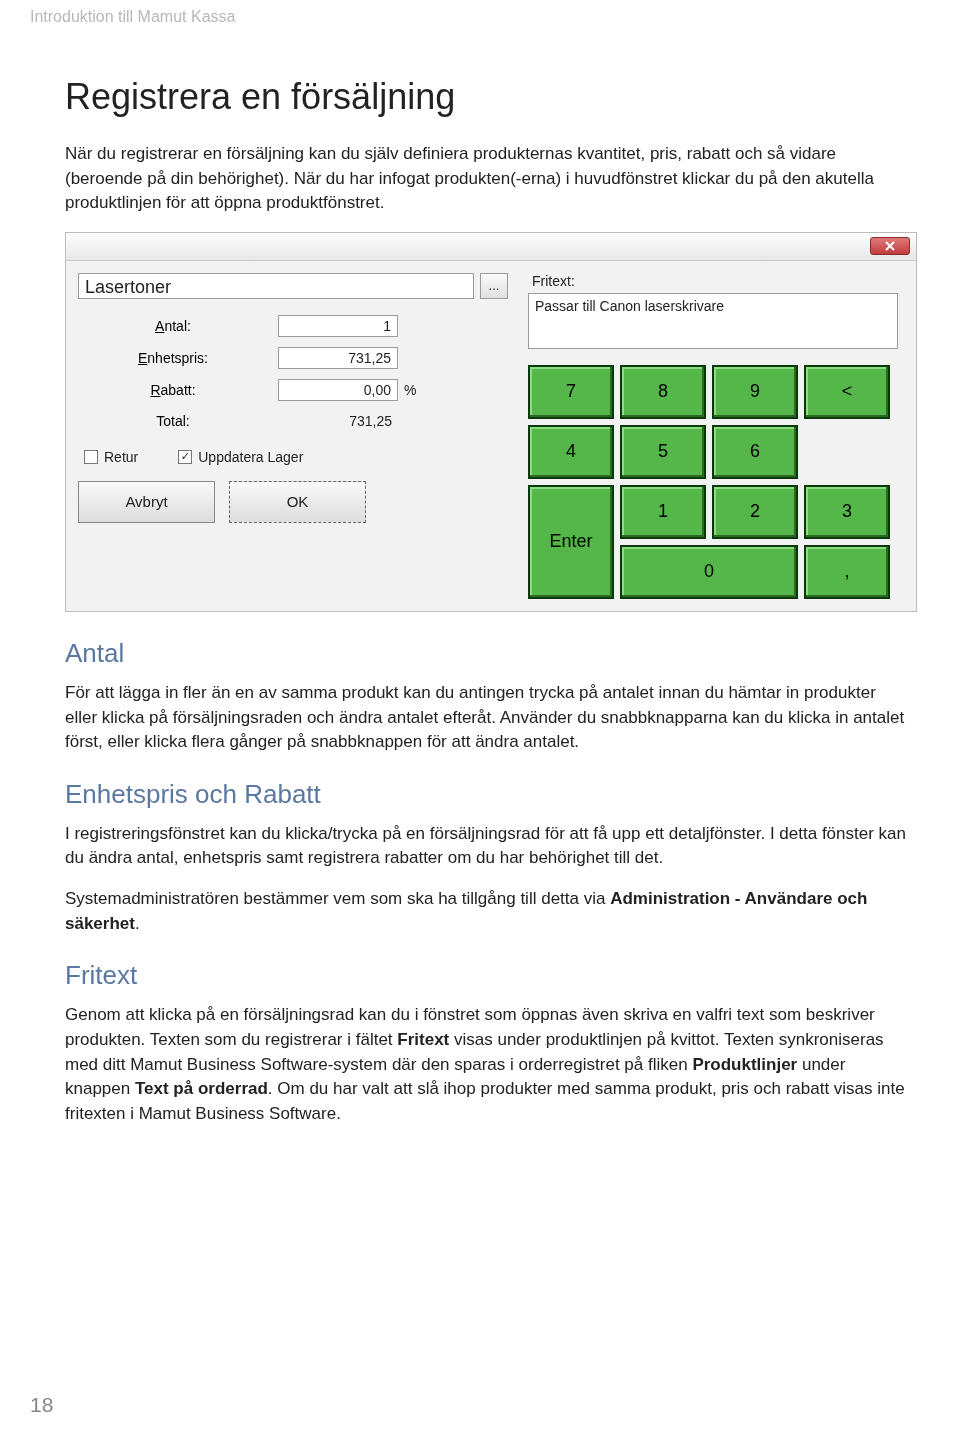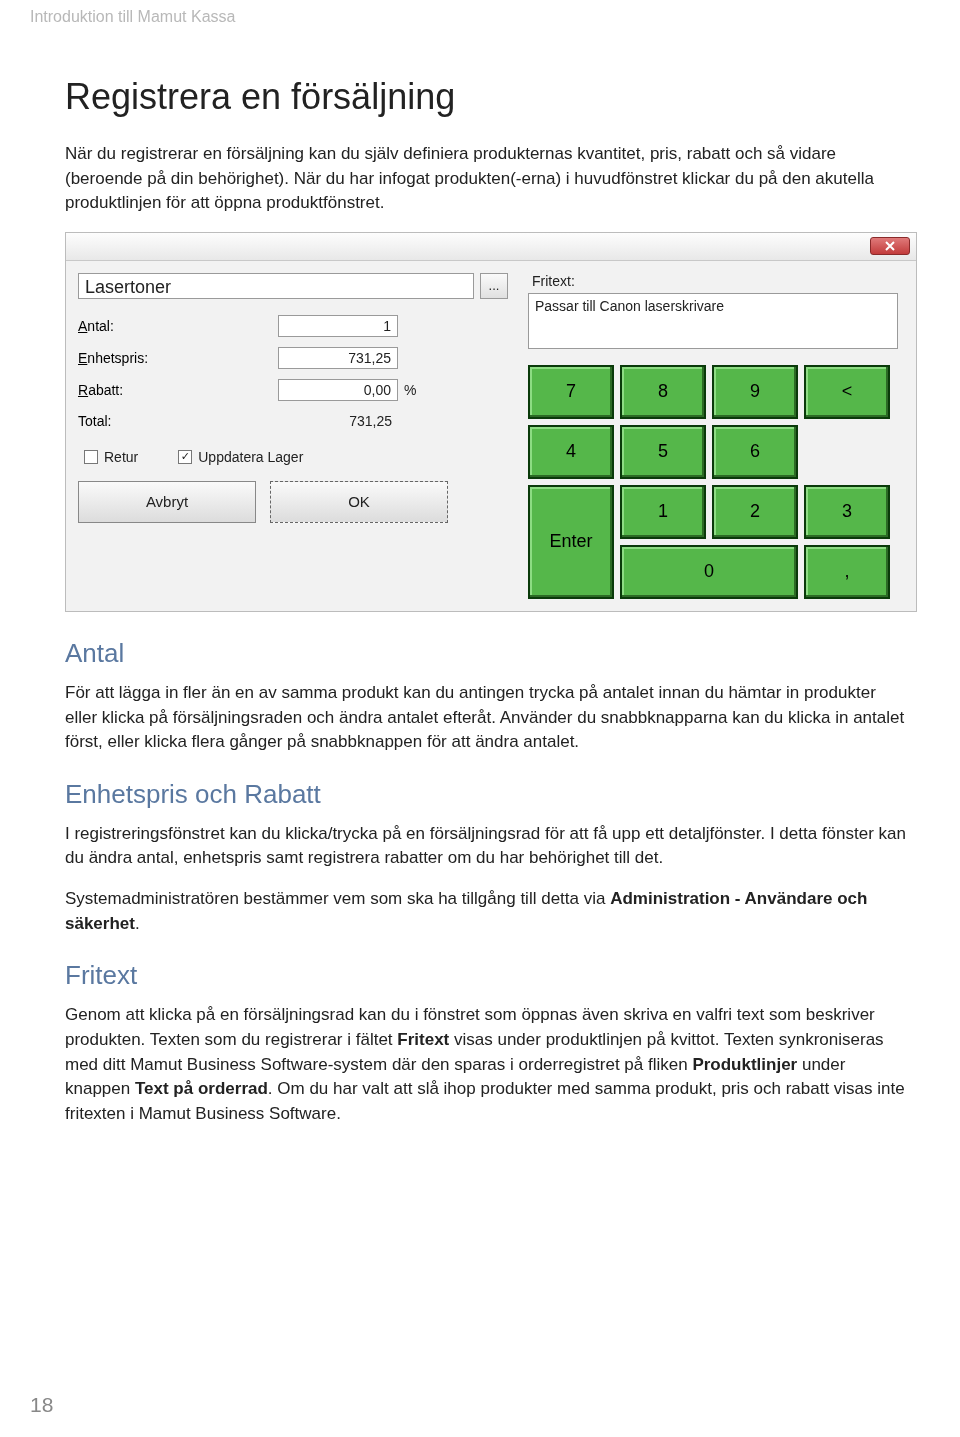--- a/index.html
+++ b/index.html
@@ -92,21 +92,21 @@
     border: 1px solid #9a9a9a;
     background: linear-gradient(#fafafa,#e0e0e0);
     margin-left: 6px;
     display:flex;align-items:center;justify-content:center;
     font-size: 13px;
   }
 
   .form-row { display:flex; align-items:center; margin-bottom:10px; }
   .form-label {
     width: 200px;
-    text-align: left;
+    text-align: center;
     padding-right: 10px;
     font-size: 14px;
     color: #000;
   }
   .form-input {
     width: 120px; height: 22px;
     border: 1px solid #9a9a9a;
     background: #fff;
     text-align: right;
     padding: 2px 6px;
@@ -128,21 +128,21 @@
   .chk {
     width: 14px; height: 14px;
     border: 1px solid #777;
     background: #fff;
     display:inline-flex;align-items:center;justify-content:center;
     font-size: 11px;
   }
 
   .dlg-btn-row { display:flex; gap:14px; margin-top: 4px; }
   .dlg-btn {
-    width: 178px; height: 42px;
+    width: 137px; height: 42px;
     border: 1px solid #888;
     background: linear-gradient(#fafafa,#dcdcdc);
     display:flex;align-items:center;justify-content:center;
     font-size: 15px;
   }
   .dlg-btn.ok { border: 1px dashed #666; }
 
   .fritext-label { font-size: 14px; margin-left: 4px;}
   .fritext-box {
     height: 56px;

